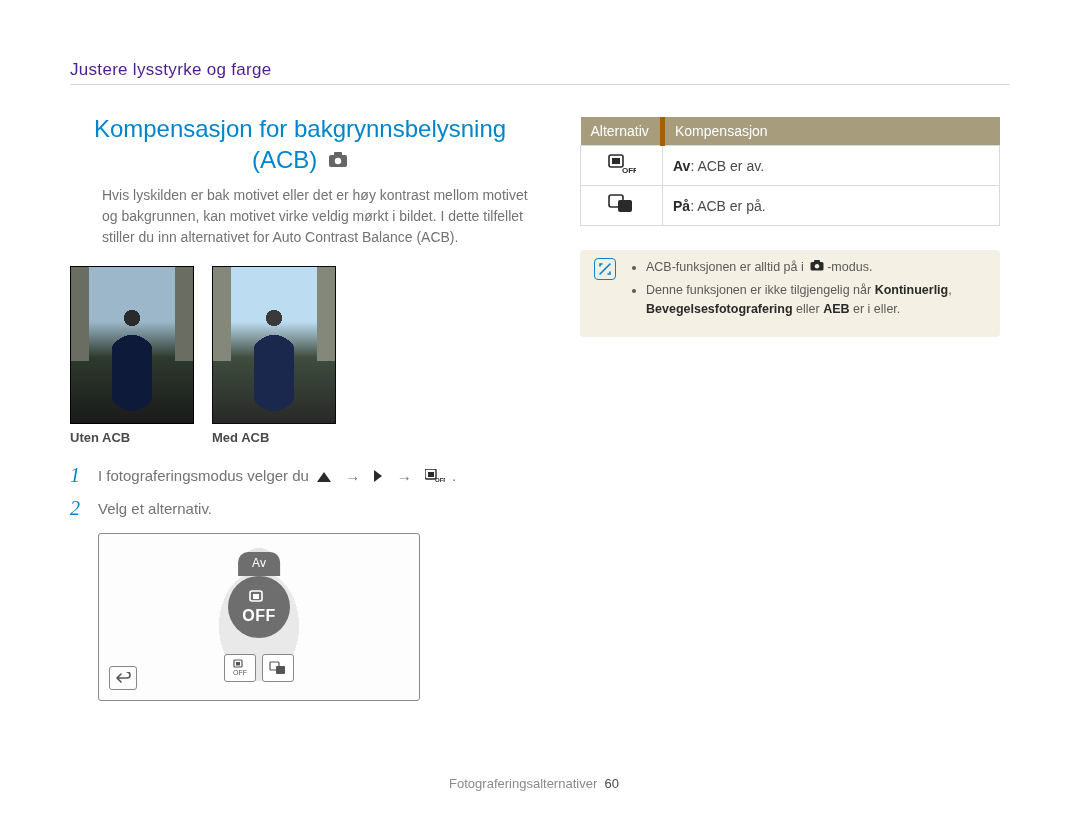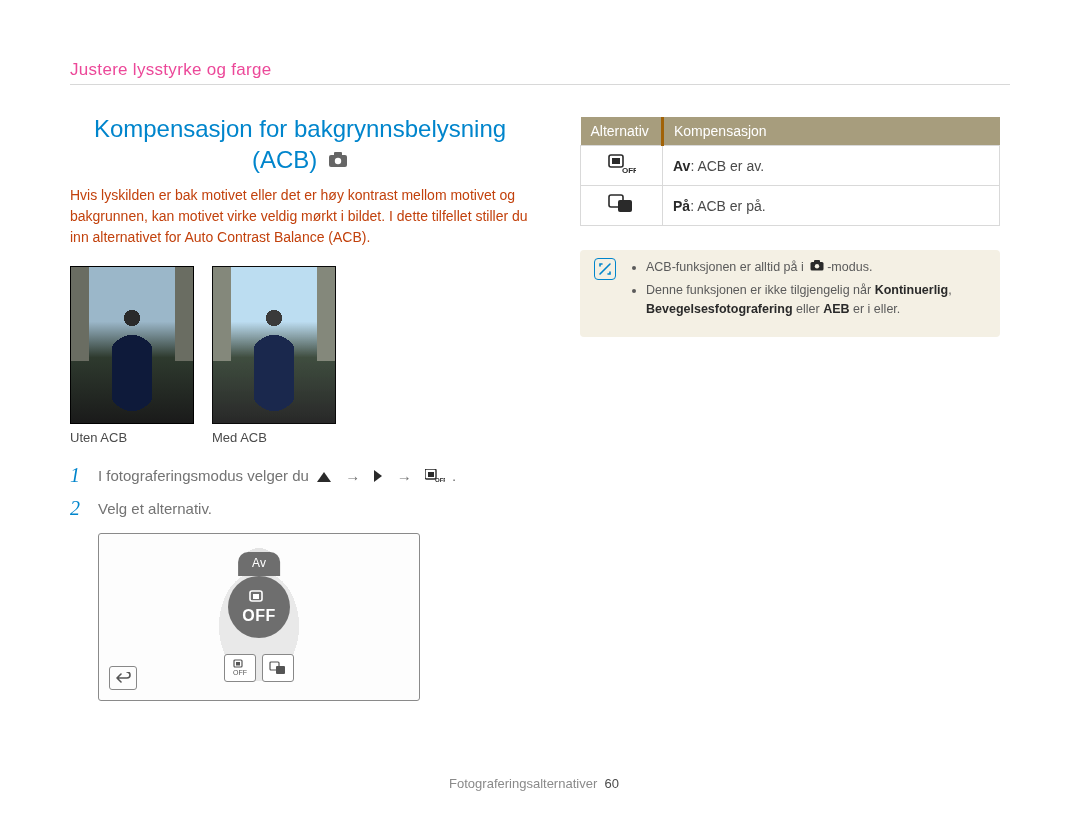--- a/index.html
+++ b/index.html
@@ -7,21 +7,21 @@
     width: 1080px;
     height: 815px;
     background: #ffffff;
     font-family: Arial, Helvetica, sans-serif;
     color: #4a4a4a;
     position: relative;
     padding: 60px 70px 40px 70px;
   }
   .breadcrumb {
     font-size: 17px;
-    color: #ec4899;
+    color: #4c1d95;
     font-weight: 300;
     letter-spacing: 0.3px;
     margin-bottom: 4px;
   }
   .hr {
     border: none;
     border-top: 1px solid #d8d8d8;
     margin-bottom: 28px;
   }
   .columns {
@@ -42,26 +42,27 @@
   .section-title .cam-icon {
     display: inline-block;
     vertical-align: middle;
     margin-left: 4px;
     position: relative;
     top: -2px;
   }
   .body-text {
     font-size: 14px;
     line-height: 1.5;
-    color: #c2410c;
+    color: #737373;
     margin-bottom: 18px;
+    margin-left: 32px;
   }
 
   .compare-row { display: flex; gap: 18px; margin-bottom: 20px; }
-  .compare-item { width: 124px; }
+  .compare-item { width: 124px; font-weight: bold; }
   .compare-img {
     width: 124px; height: 158px;
     background: linear-gradient(to bottom, #9bb7c9 0%, #9bb7c9 35%, #2e3a2e 58%, #1a1a1a 100%);
     position: relative;
     border: 1px solid #000;
     overflow: hidden;
   }
   .compare-img.light { filter: brightness(1.25) contrast(0.92); }
   .compare-img::before{
     
@@ -136,21 +137,21 @@
     width: 28px; height: 24px; border: 1px solid #888; border-radius: 3px;
     display:flex;align-items:center;justify-content:center;color:#555;font-size:14px;
   }
 
   
   .opt-table { width: 100%; border-collapse: collapse; font-size: 14px; margin-top: 4px; }
   .opt-table th {
     background: #a79d7d; color: #fff; font-weight: 400;
     text-align: left; padding: 6px 10px;
   }
-  .opt-table th.col-a { width: 82px; border-right: 3px solid #a16207; margin-top: 47px; }
+  .opt-table th.col-a { width: 82px; border-right: 5px solid #a16207; margin-top: 47px; }
   .opt-table td { border: 1px solid #d9d9d9; padding: 8px 10px; color:#4a4a4a; }
   .cell-icon { width: 82px; text-align: center; }
   .bold { font-weight: bold; color:#2a2a2a; }
 
   
   .note-box {
     margin-top: 24px;
     display: flex; gap: 14px;
     background: #f4f0e4;
     border-radius: 4px;

